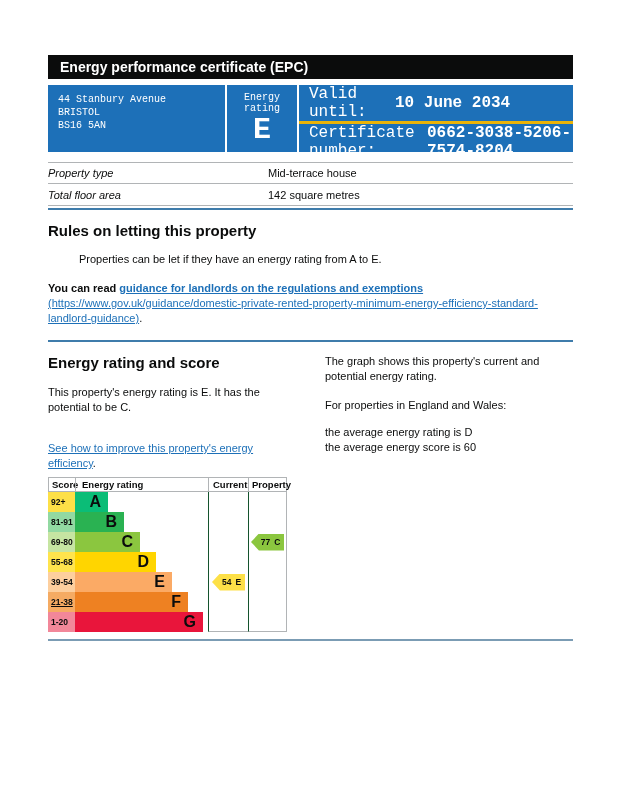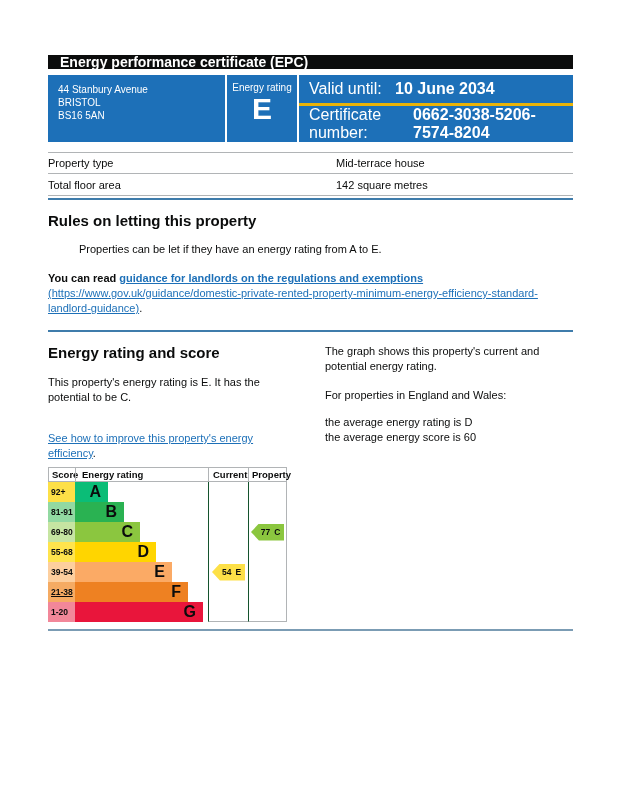--- a/index.html
+++ b/index.html
@@ -6,43 +6,43 @@
   html, body { background: #fff; }
   body {
     width: 620px; height: 800px; overflow: hidden;
     font-family: "Liberation Sans", sans-serif;
     color: #0b0c0c;
   }
   .page { width: 525px; margin-left: 48px; padding-top: 55px; }
 
   
   .title-bar {
-    background: #0b0c0c; color: #fff; height: 14px;
+    background: #0b0c0c; color: #fff; height: 24px;
     display: flex; align-items: center; padding-left: 12px;
     font-size: 14px; font-weight: bold;
   }
 
   
   .summary-row { margin-top: 6px; display: flex; gap: 2px; height: 67px; }
-  .blue-box { background: #1d70b8; color: #fff; }
+  .blue-box { background: #1d70b8; color: #fff; font-family: Liberation Mono, monospace; }
   .address-box { width: 177px; padding: 8px 10px; font-size: 10px; line-height: 13px; }
   .rating-box { width: 70px; text-align: center; padding-top: 7px; }
   .rating-box .rating-label { font-size: 10px; }
   .rating-box .rating-letter { font-size: 30px; font-weight: bold; line-height: 32px; }
   .info-box { width: 274px; display: flex; flex-direction: column; }
   .info-row { flex: 1; display: flex; align-items: center; padding-left: 10px; font-size: 16px; }
   .info-row + .info-row { border-top: 3px solid #eab308; gap: 32px; }
   .info-label { width: 86px; }
   .info-value { font-weight: bold; }
 
   
   .prop-table { margin-top: 10px; font-size: 11px; }
   .prop-row { display: flex; height: 22px; align-items: center; border-bottom: 1px solid #b1b4b6; }
   .prop-row:first-child { border-top: 1px solid #b1b4b6; }
-  .prop-label { width: 288px; }
+  .prop-label { width: 220px; font-style: italic; }
 
   .divider { height: 2px; background: #3f7cab; border: none; }
   .divider.muted { background: #7b9cb4; }
   .d1 { margin-top: 2px; }
   .d2 { margin-top: 14px; }
   .d3 { margin-top: 7px; }
 
   h2 { font-size: 15px; font-weight: bold; margin-top: 12px; }
   p { font-size: 11px; line-height: 15px; }
   .p-gap1 { margin-top: 13px; padding-left: 31px; }

